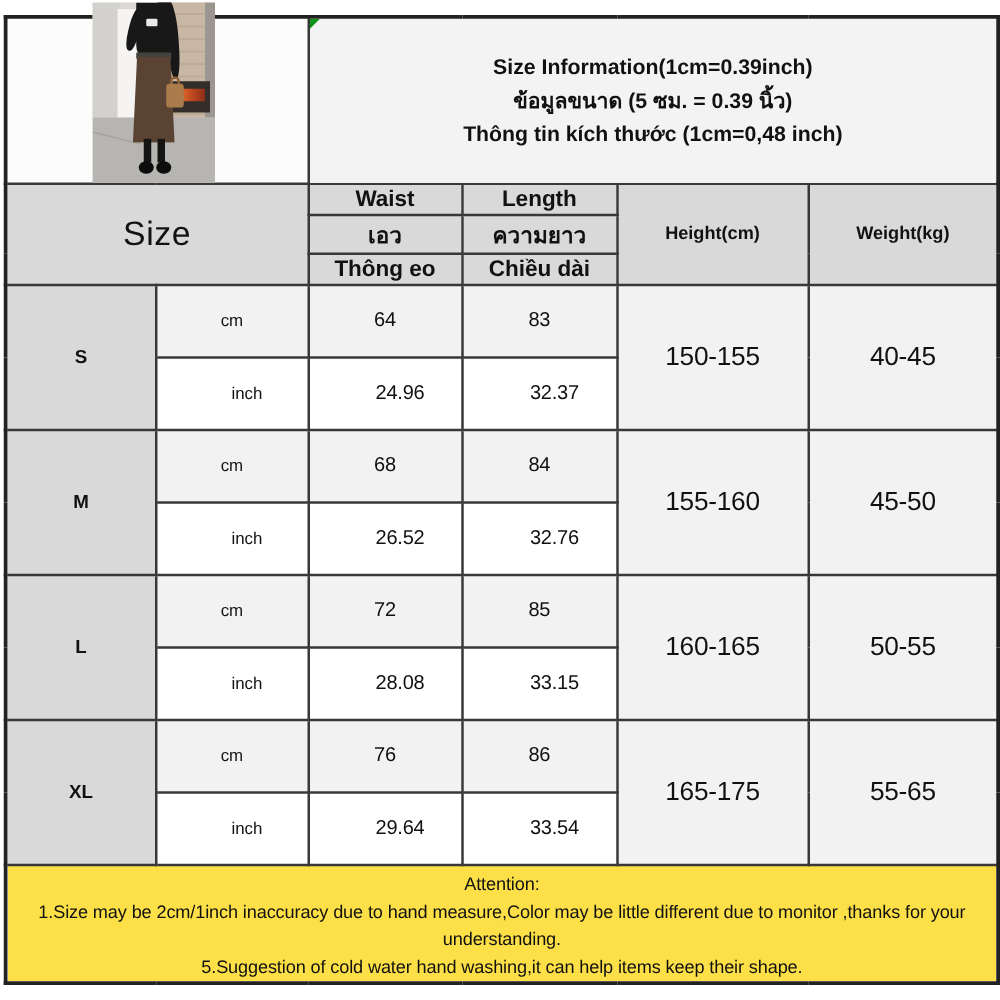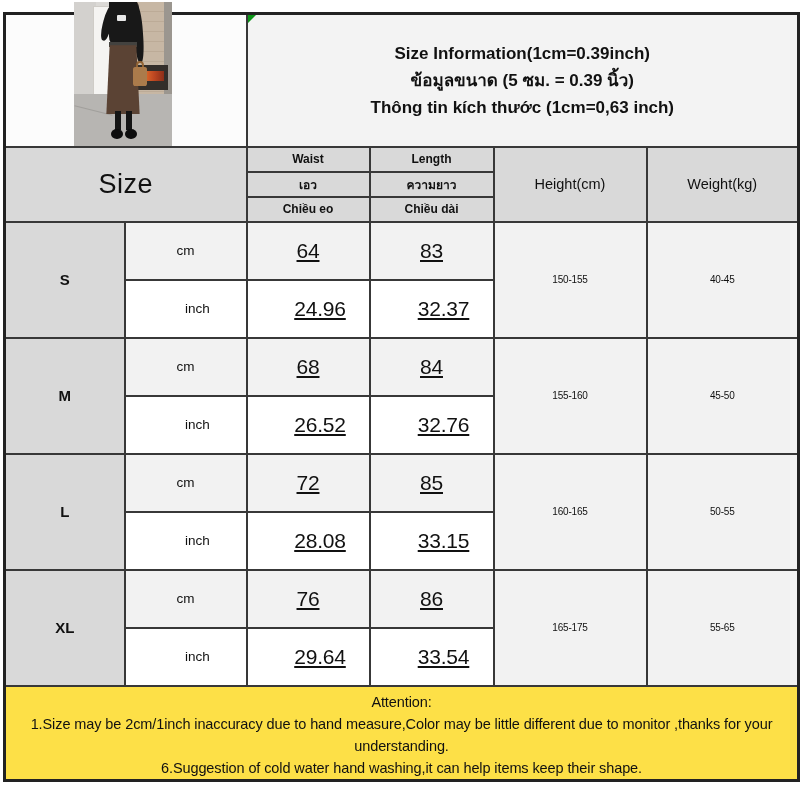--- a/index.html
+++ b/index.html
@@ -18,29 +18,29 @@
   tr.hdr-row   { height:25px; }
   tr.body-row  { height:58px; }
   tr.att-row   { height:95px; }
 
   td.photo-cell { background:#fcfcfc; }
   td.title-cell { background:#f3f3f3; position:relative; font-weight:bold; font-size:17px; line-height:27px; }
   .corner-marker { position:absolute; top:0; left:0; width:0; height:0;
     border-top:8px solid var(--marker-green,#0c9618); border-right:8px solid transparent; }
 
   td.size-hdr  { background:var(--header-bg,#d9d9d9); font-weight:normal; font-size:27px; letter-spacing:0.5px; }
-  td.col-hdr   { background:var(--header-bg,#d9d9d9); font-weight:bold; font-size:12px; }
-  td.big-hdr   { background:var(--header-bg,#d9d9d9); font-weight:normal; font-size:14.5px; }
+  td.col-hdr   { background:var(--header-bg,#d9d9d9); font-weight:bold; font-size:18px; }
+  td.big-hdr   { background:var(--header-bg,#d9d9d9); font-weight:bold; font-size:14.5px; }
 
   td.size-label { background:var(--header-bg,#d9d9d9); font-weight:bold; font-size:15px; }
   td.unit       { font-weight:normal; font-size:13.5px; }
-  td.val        { font-size:21px; letter-spacing:-0.2px;text-decoration:underline; }
+  td.val        { font-size:16px; letter-spacing:-0.2px; }
   tr.cm-row  td.unit, tr.cm-row  td.val { background:var(--light-bg,#f2f2f2); }
   tr.inch-row td.unit, tr.inch-row td.val { background:#ffffff;padding-left:24px; }
-  td.range      { background:var(--light-bg,#f2f2f2); font-size:10px; letter-spacing:-0.2px; }
+  td.range      { background:var(--light-bg,#f2f2f2); font-size:21px; letter-spacing:-0.2px; }
 
   td.attention-cell { background:#fde047; vertical-align:top; padding:4px 6px 0 6px;
     font-size:14.5px; line-height:22px; letter-spacing:-0.1px; }
 
   
   .photo { position:absolute; left:74px; top:2px; width:98px; height:144px; overflow:hidden; background:#dbd9d6; z-index:3; }
   .photo div { position:absolute; }
   .ph-wall-left  { left:0; top:0; width:22%; height:64%; background:#d3d1ce; }
   .ph-door       { left:19%; top:3%; width:28%; height:62%; background:#f5f4f2; border:1px solid #cfccc7; }
   .ph-wall-right { left:55%; top:0; width:45%; height:64%; background:#c7b7a4;
@@ -80,37 +80,37 @@
         <col style="width:152px">
     </colgroup>
 
     <tbody>
         <tr class="title-row">
       <td class="photo-cell" colspan="2"></td>
       <td class="title-cell" colspan="4">
         <span class="corner-marker"></span>
         <div>Size Information(1cm=0.39inch)</div>
         <div>ข้อมูลขนาด (5 ซม. = 0.39 นิ้ว)</div>
-        <div>Thông tin kích thước (1cm=0,63 inch)</div>
+        <div>Thông tin kích thước (1cm=0,48 inch)</div>
       </td>
     </tr>
 
     <tr class="hdr-row">
       <td class="size-hdr" colspan="2" rowspan="3">Size</td>
       <td class="col-hdr">Waist</td>
       <td class="col-hdr">Length</td>
       <td class="big-hdr" rowspan="3">Height(cm)</td>
       <td class="big-hdr" rowspan="3">Weight(kg)</td>
     </tr>
     <tr class="hdr-row">
       <td class="col-hdr">เอว</td>
       <td class="col-hdr">ความยาว</td>
     </tr>
     <tr class="hdr-row">
-      <td class="col-hdr">Chiều eo</td>
+      <td class="col-hdr">Thông eo</td>
       <td class="col-hdr">Chiều dài</td>
     </tr>
 
     <tr class="body-row cm-row">
       <td class="size-label" rowspan="2">S</td>
       <td class="unit">cm</td>
       <td class="val">64</td>
       <td class="val">83</td>
       <td class="range" rowspan="2">150-155</td>
       <td class="range" rowspan="2">40-45</td>
@@ -160,21 +160,21 @@
     <tr class="body-row inch-row">
       <td class="unit">inch</td>
       <td class="val">29.64</td>
       <td class="val">33.54</td>
     </tr>
 
     <tr class="att-row">
       <td class="attention-cell" colspan="6">
         <div>Attention:</div>
         <div>1.Size may be 2cm/1inch inaccuracy due to hand measure,Color may be little different due to monitor ,thanks for your understanding.</div>
-        <div>6.Suggestion of cold water hand washing,it can help items keep their shape.</div>
+        <div>5.Suggestion of cold water hand washing,it can help items keep their shape.</div>
       </td>
     </tr>
   </tbody>
     </table>
 
   <div class="photo">
     <div class="ph-wall-left"></div>
     <div class="ph-door"></div>
     <div class="ph-wall-right"></div>
     <div class="ph-strip-right"></div>

